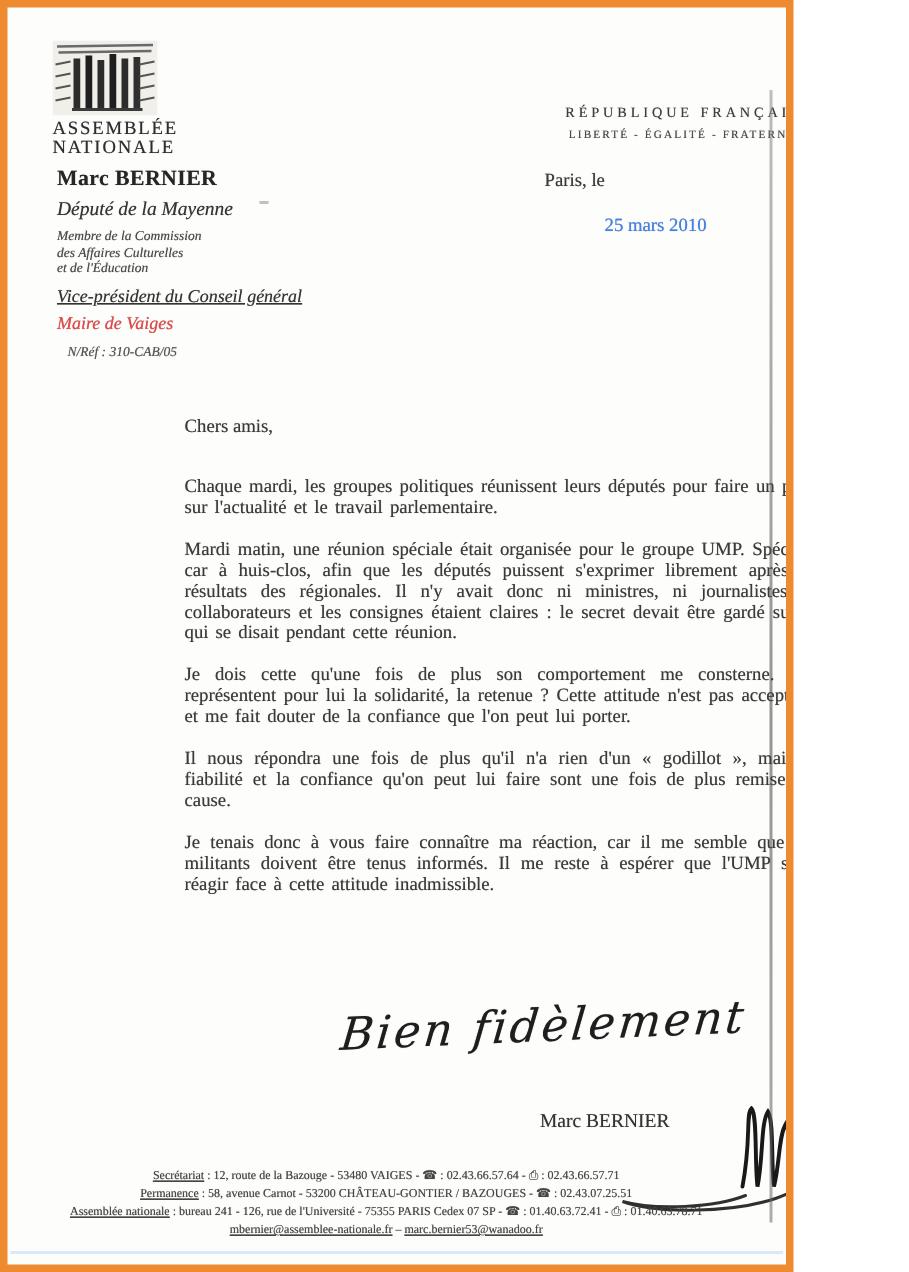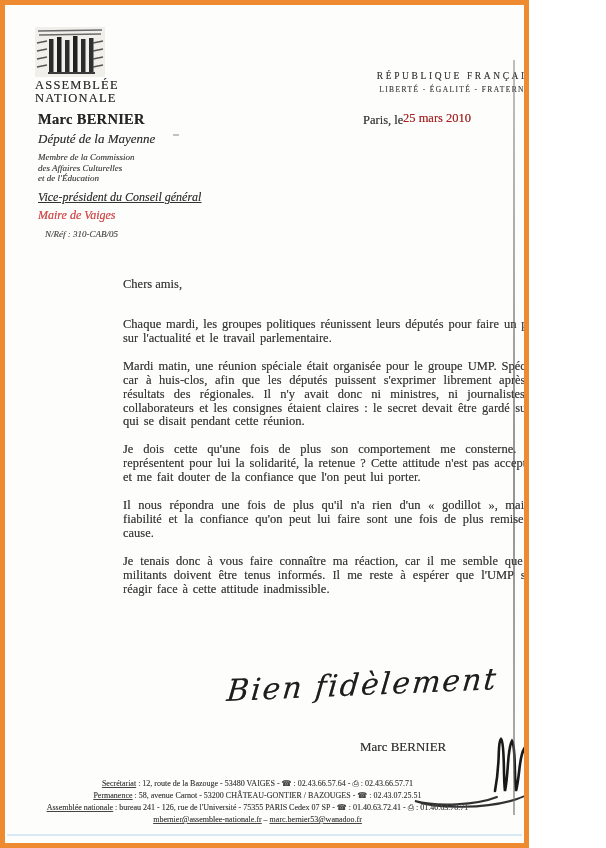--- a/index.html
+++ b/index.html
@@ -28,21 +28,21 @@
   .sender-title3 { font-size:12px; font-style:italic; color:#ef4444; margin-top:3px; }
 
   .reference { position:absolute; left:40px; top:224px; font-size:9px; font-style:italic; color:#555; }
 
   
   .republic { position:absolute; left:360px; top:66px; width:190px; text-align:center; }
   .republic-title { font-size:9.5px; letter-spacing:2.6px; color:#3d3d3d; }
   .republic-motto { font-size:7.5px; letter-spacing:1.4px; color:#4a4a4a; margin-top:4px; }
 
   .place-line { position:absolute; left:358px; top:108px; font-size:12.5px; color:#3a3a3a; }
-  .date-line  { position:absolute; left:398px; top:106px; font-size:12.5px; color:#b91c1c; }
+  .date-line  { position:absolute; left:398px; top:138px; font-size:12.5px; color:#3b82f6; }
 
   
   .body-block { position:absolute; left:118px; top:272px; width:424px; }
   .greeting { font-size:12.5px; margin:0 0 26px 0; }
   .para { text-align:justify; font-size:12.5px; line-height:13.9px; margin:0 0 14px 0; word-spacing:1.6px; }
   .closing { font-size:12.5px; margin-top:3px; }
 
   .handwritten {
     position:absolute; left:222px; top:662px;
     font-family:"DejaVu Serif","Liberation Serif",serif;

